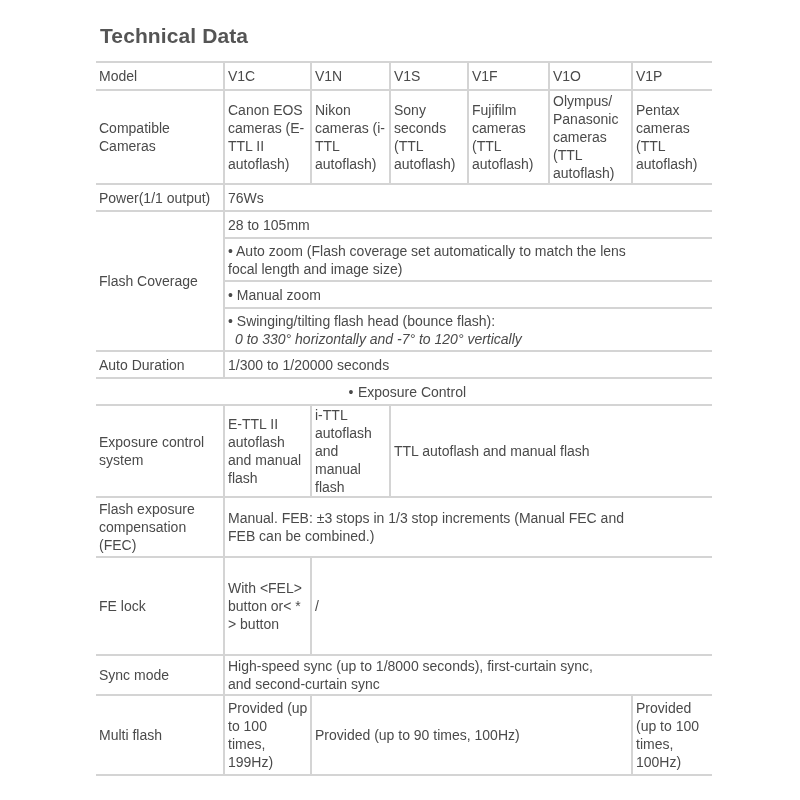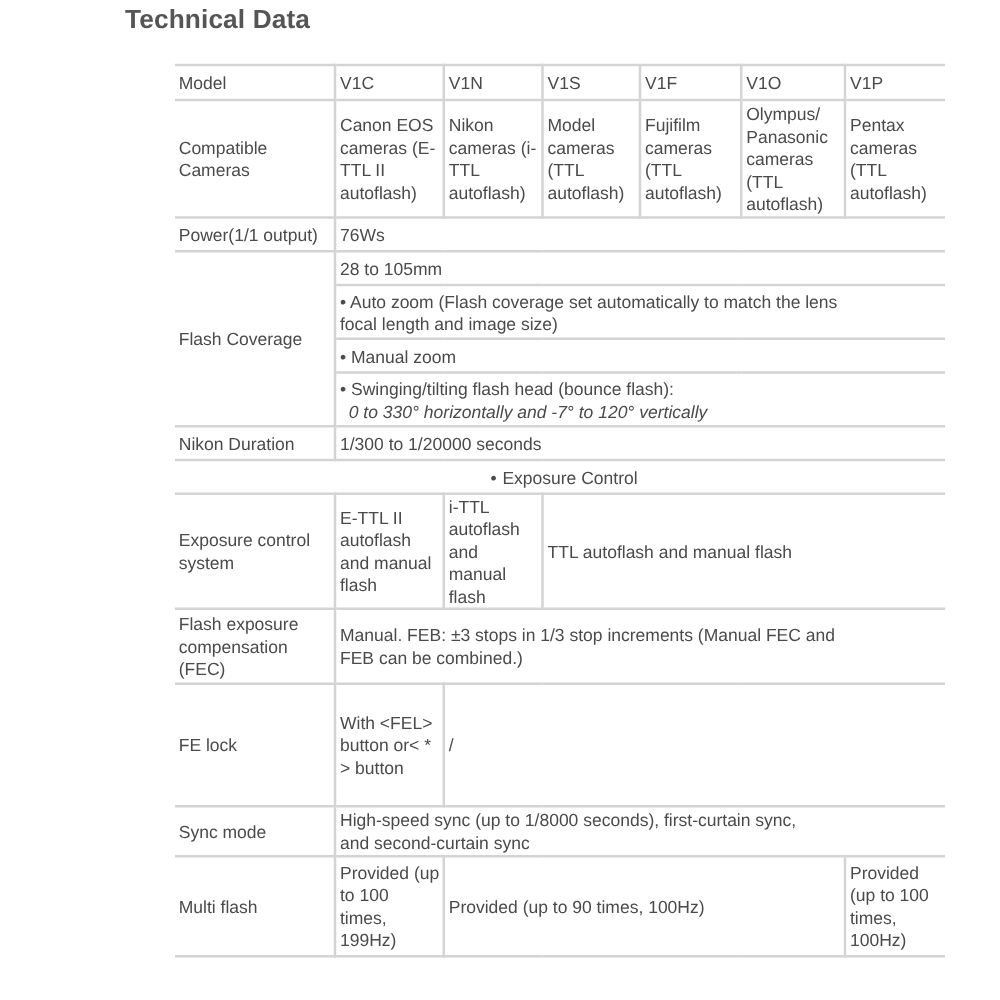--- a/index.html
+++ b/index.html
@@ -2,33 +2,32 @@
 <html><head>
   <meta charset="utf-8">
   <style>
     html, body { margin: 0; padding: 0; background: #ffffff; }
     body {
       width: 800px; height: 800px; overflow: hidden; position: relative;
       font-family: "Liberation Sans", "DejaVu Sans", sans-serif;
       color: #4a4a4a;
     }
     .title {
-      position: absolute; left: 100px; top: 4px;
+      position: absolute; left: 100px; top: 24px;
       font-size: 21px; font-weight: bold; color: #555555;
       letter-spacing: 0.1px;
     }
     table.spec {
-      position: absolute; left: 96px; top: 51px;
+      position: absolute; left: 96px; top: 61px;
       width: 616px;
       border-collapse: collapse;
       table-layout: fixed;
       font-size: 14px;
       line-height: 18px;
       color: #4a4a4a;
-      margin-left: 44px;
     }
     table.spec td {
       border-top: 2px solid #d4d4d4;
       border-bottom: 2px solid #d4d4d4;
       border-left: 2px solid #d4d4d4;
       border-right: 2px solid #d4d4d4;
       padding: 0 2px 0 3px;
       vertical-align: middle;
       word-wrap: break-word;
     }
@@ -74,21 +73,21 @@
       <td>V1S</td>
       <td>V1F</td>
       <td>V1O</td>
       <td>V1P</td>
     </tr>
 
     <tr class="h-compat">
       <td>Compatible Cameras</td>
       <td>Canon EOS cameras (E-TTL II autoflash)</td>
       <td>Nikon cameras (i-TTL autoflash)</td>
-      <td>Model cameras (TTL autoflash)</td>
+      <td>Sony seconds (TTL autoflash)</td>
       <td>Fujifilm cameras (TTL autoflash)</td>
       <td>Olympus/ Panasonic cameras (TTL autoflash)</td>
       <td>Pentax cameras (TTL autoflash)</td>
     </tr>
 
     <tr class="h-power">
       <td style="white-space:nowrap; padding-right:12px;">Power(1/1 output)</td>
       <td colspan="6">76Ws</td>
     </tr>
 
@@ -103,21 +102,21 @@
       <td colspan="6">• Manual zoom</td>
     </tr>
     <tr class="h-fc4">
       <td colspan="6">
         <div>• Swinging/tilting flash head (bounce flash):</div>
         <div style="padding-left:7px;font-style:italic;">0 to 330° horizontally and -7° to 120° vertically</div>
       </td>
     </tr>
 
     <tr class="h-dur">
-      <td>Nikon Duration</td>
+      <td>Auto Duration</td>
       <td colspan="6">1/300 to 1/20000 seconds</td>
     </tr>
 
     <tr class="h-expo">
       <td colspan="7" class="section-cell">
         <span class="bullet-dot">•</span><span>Exposure Control</span>
       </td>
     </tr>
 
     <tr class="h-ecs">

